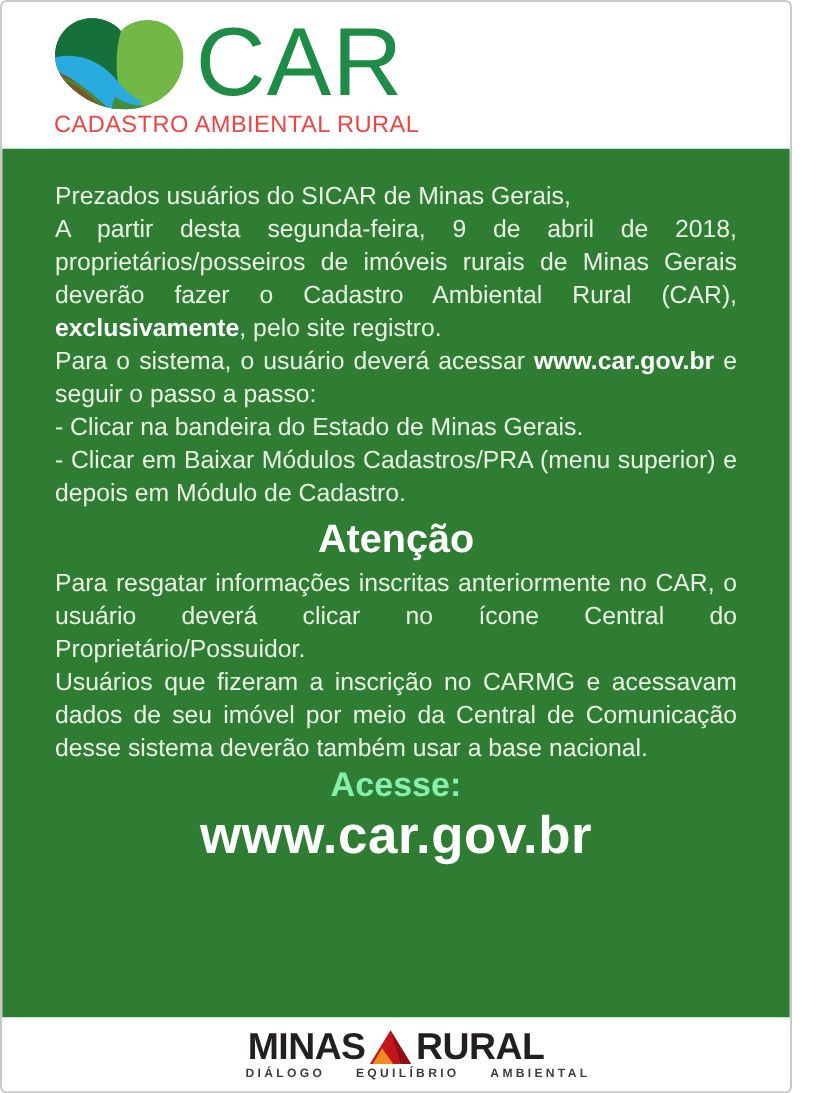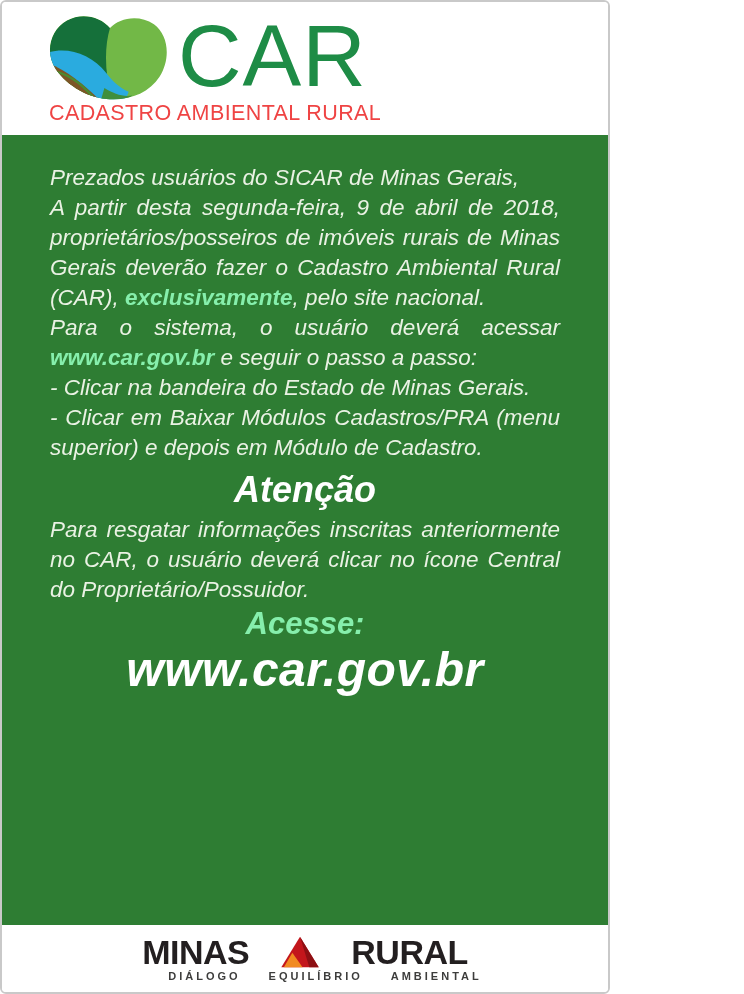--- a/index.html
+++ b/index.html
@@ -1,18 +1,18 @@
 <!DOCTYPE html>
 <html><head>
 <meta charset="utf-8">
 <style>
   html, body { margin:0; padding:0; background:#ffffff; }
   * { box-sizing:border-box; }
   .page {
-    width:610px; height:994px;
+    width:720px; height:994px;
     border:2px solid #c9c9c9; border-radius:6px;
     background:#ffffff; overflow:hidden;
     display:flex; flex-direction:column;
     font-family:"Liberation Sans", sans-serif;
   }
 
   
   .header { height:133px; background:#ffffff; position:relative; flex:0 0 auto; }
   .logo-icon { position:absolute; left:44px; top:13px; width:128px; height:86px; }
   .logo-acronym {
@@ -24,21 +24,20 @@
     position:absolute; left:47px; top:99px;
     font-size:21.5px; font-weight:400; color:#ef4444; letter-spacing:0.4px;
   }
 
   
   .green-body {
     flex:1 1 auto; background:#2e7d33; color:#eaf2e4;
     padding:28px 48px 0 48px;
     font-size:22.5px; line-height:30px;
     overflow:hidden;
-    font-style:italic;
   }
   .green-body p { margin:0; }
   .jus { text-align:justify; }
   .greeting { margin-bottom:26px; }
   .p-intro { margin-bottom:26px; }
   .p-register { margin-bottom:36px; }
   .steps p { margin:0; }
   .attention-title {
     text-align:center; color:#ffffff; font-weight:700;
     font-size:36px; line-height:38px; margin:8px 0 6px 0;
@@ -47,32 +46,31 @@
   .p-carmg { margin-bottom:14px; }
   .access-label {
     text-align:center; color:#86efac; font-weight:700;
     font-size:31px; line-height:38px;
   }
   .access-url {
     text-align:center; color:#ffffff; font-weight:700;
     font-size:48px; line-height:54px; letter-spacing:0.5px;
     text-decoration:none; display:block;
   }
-  b { font-weight:700; color:#86efac; }
+  b { font-weight:700; color:#ffffff; }
 
   
   .footer {
     height:67px; flex:0 0 auto; background:#ffffff;
     display:flex; flex-direction:column; align-items:center; justify-content:center;
   }
   .brand-row {
     display:flex; align-items:center;
     font-size:34px; font-weight:700; color:#231f20; letter-spacing:-0.5px;
     line-height:34px;
-    gap:28px;
   }
   .brand-triangle { width:40px; height:34px; margin:0 3px; }
   .tagline-row {
     display:flex; gap:28px; margin-top:1px;
     font-size:11px; font-weight:700; letter-spacing:3px; color:#3d3d3c;padding-left:40px;
   }
 </style>
 </head>
 <body>
 
@@ -98,33 +96,34 @@
       </g>
     </svg>
     <div class="logo-acronym">CAR</div>
     <div class="logo-subtitle">CADASTRO AMBIENTAL RURAL</div>
   </div>
 
   <div class="green-body">
 
     <p class="greeting">Prezados usuários do SICAR de Minas Gerais,</p>
 
-    <p class="jus p-intro"><span>A partir desta segunda-feira, 9 de abril de 2018, proprietários/posseiros de imóveis rurais de Minas Gerais deverão fazer o Cadastro Ambiental Rural (CAR), </span><b>exclusivamente</b><span>, pelo site nacional.</span></p>
+    <p class="jus p-intro"><span>A partir desta segunda-feira, 9 de abril de 2018, proprietários/posseiros de imóveis rurais de Minas Gerais deverão fazer o Cadastro Ambiental Rural (CAR), </span><b>exclusivamente</b><span>, pelo site registro.</span></p>
 
     <p class="jus p-register"><span>Para o sistema, o usuário deverá acessar </span><b>www.car.gov.br</b><span> e seguir o passo a passo:</span></p>
 
     <div class="steps">
       <p class="jus">- Clicar na bandeira do Estado de Minas Gerais.</p>
       <p class="jus">- Clicar em Baixar Módulos Cadastros/PRA (menu superior) e depois em Módulo de Cadastro.</p>
     </div>
 
     <div class="attention-title">Atenção</div>
 
     <p class="jus attention-text">Para resgatar informações inscritas anteriormente no CAR, o usuário deverá clicar no ícone Central do Proprietário/Possuidor.</p>
 
+    <p class="jus p-carmg">Usuários que fizeram a inscrição no CARMG e acessavam dados de seu imóvel por meio da Central de Comunicação desse sistema deverão também usar a base nacional.</p>
 
     <div class="access-label">Acesse:</div>
     <div class="access-url">www.car.gov.br</div>
 
   </div>
 
   <div class="footer">
     <div class="brand-row">
       <span>MINAS</span>
       <svg class="brand-triangle" viewBox="0 0 46 40" xmlns="http://www.w3.org/2000/svg" aria-hidden="true">

